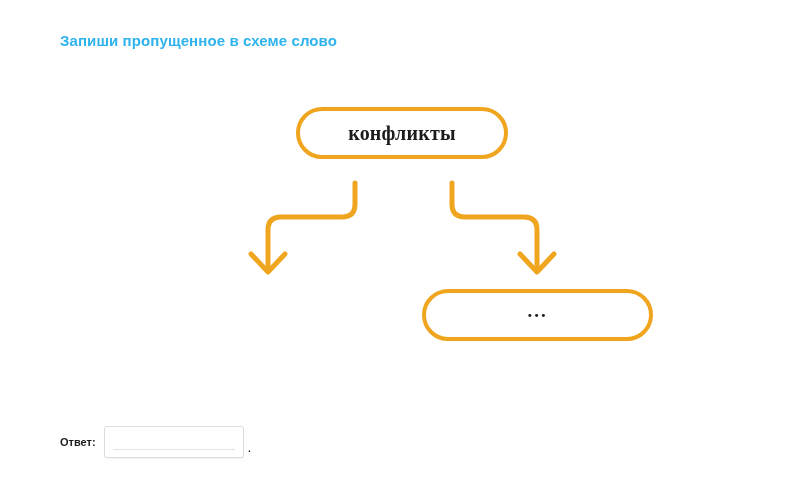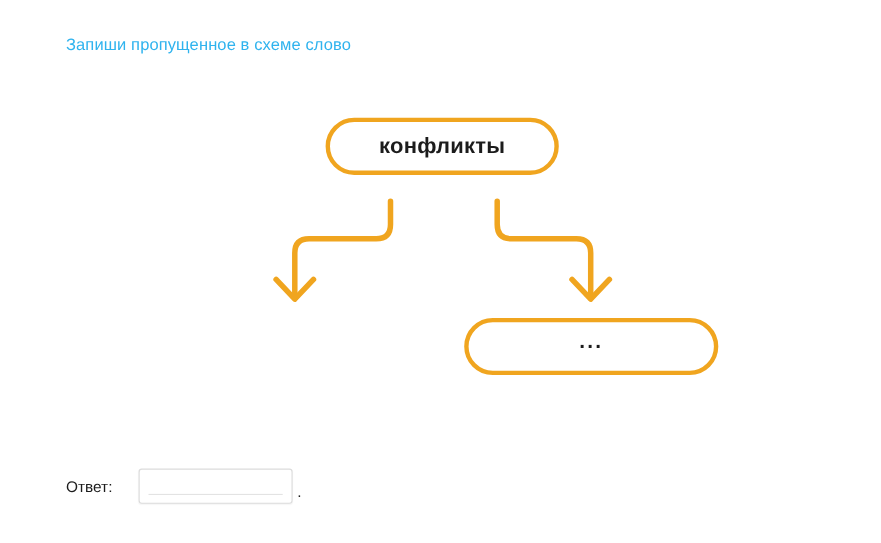--- a/index.html
+++ b/index.html
@@ -16,33 +16,34 @@
     font-family: "Liberation Sans", sans-serif;
     -webkit-font-smoothing: antialiased;
   }
 
   
   .task-title {
     position: absolute;
     left: 60px;
     top: 32px;
     font-size: 15px;
-    font-weight: normal;
+    font-weight: bold;
     color: #2fb3ee;
     letter-spacing: 0.1px;
     white-space: nowrap;
   }
 
   
   .diagram {
     position: absolute;
     left: 0;
     top: 0;
     width: 801px;
     height: 400px;
+    font-family: Liberation Serif, serif;
   }
 
   .node {
     position: absolute;
     box-sizing: border-box;
     border: 4px solid #f0a51f;
     background: #ffffff;
     border-radius: 999px;
     display: flex;
     align-items: center;
@@ -93,24 +94,24 @@
   
   .answer-row {
     position: absolute;
     left: 60px;
     top: 425px;
     display: flex;
     align-items: center;
     height: 34px;
   }
   .answer-label {
-    font-size: 14px;
-    font-weight: normal;
+    font-size: 11px;
+    font-weight: bold;
     color: #1c1c1c;
-    margin-right: 24px;
+    margin-right: 8px;
     white-space: nowrap;
   }
   .answer-input-wrap {
     position: relative;
     width: 140px;
     height: 32px;
     box-sizing: border-box;
     border: 1px solid #dcdcdc;
     border-radius: 3px;
     background: #ffffff;

